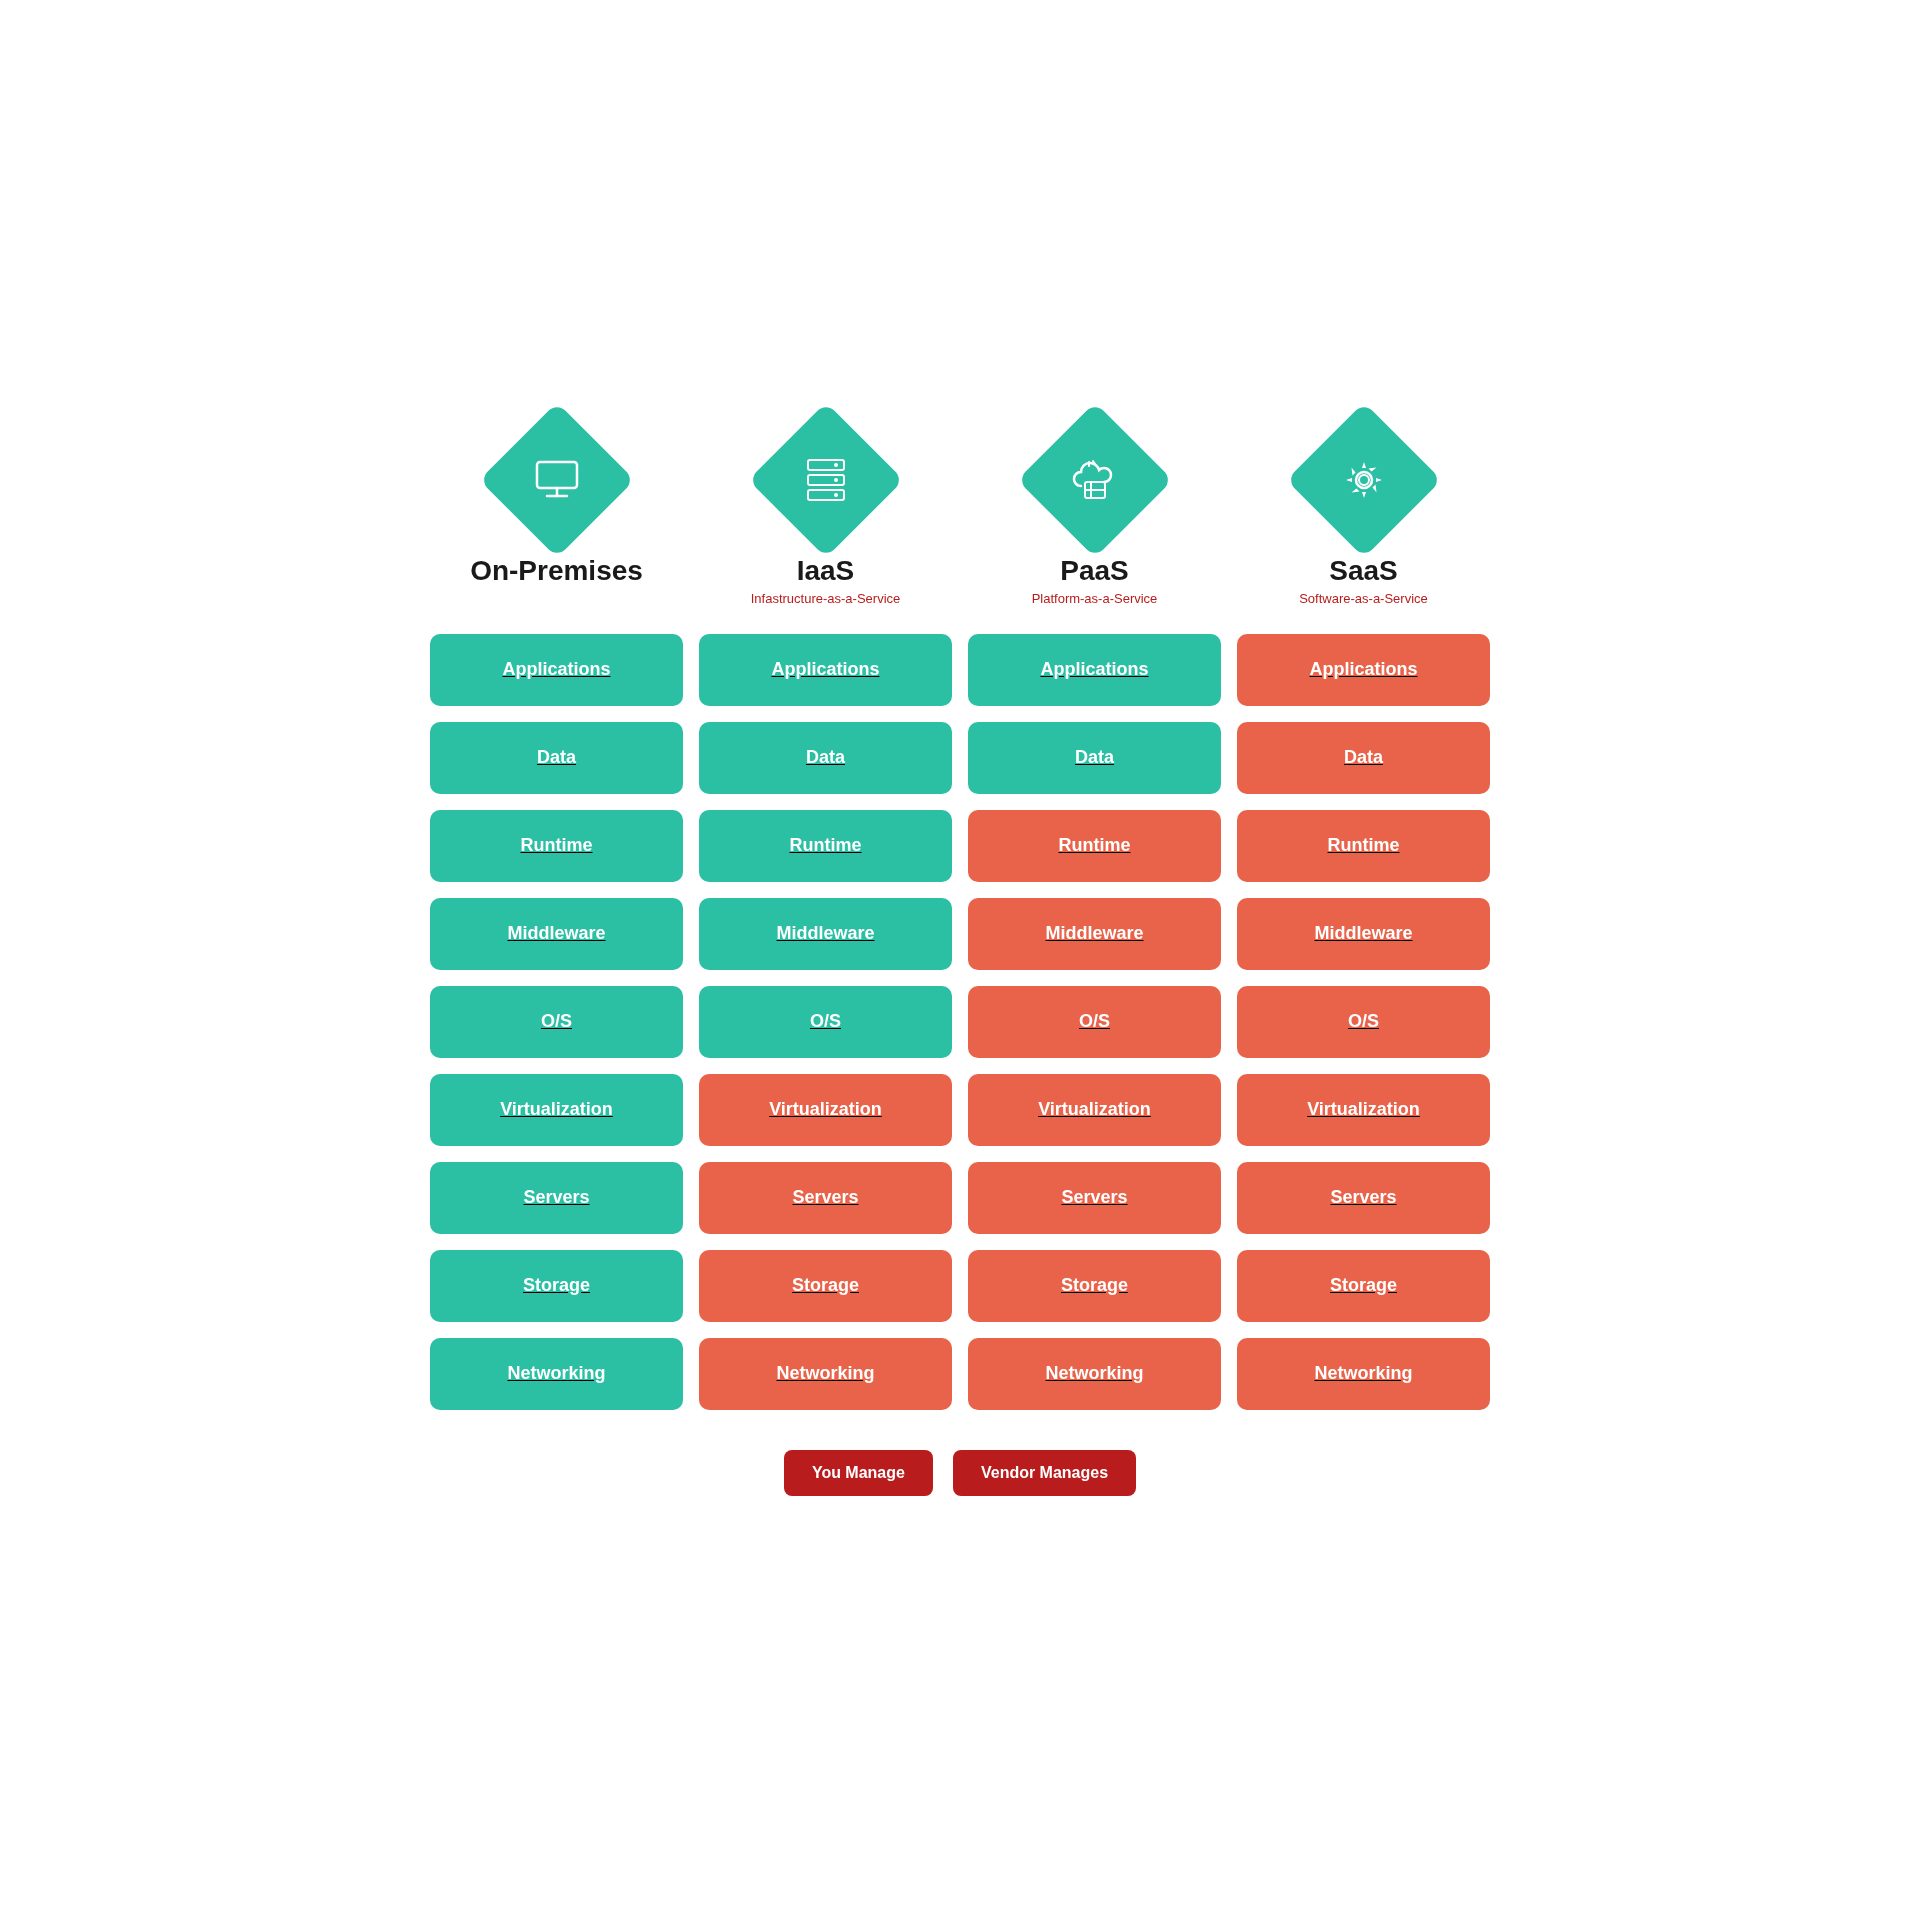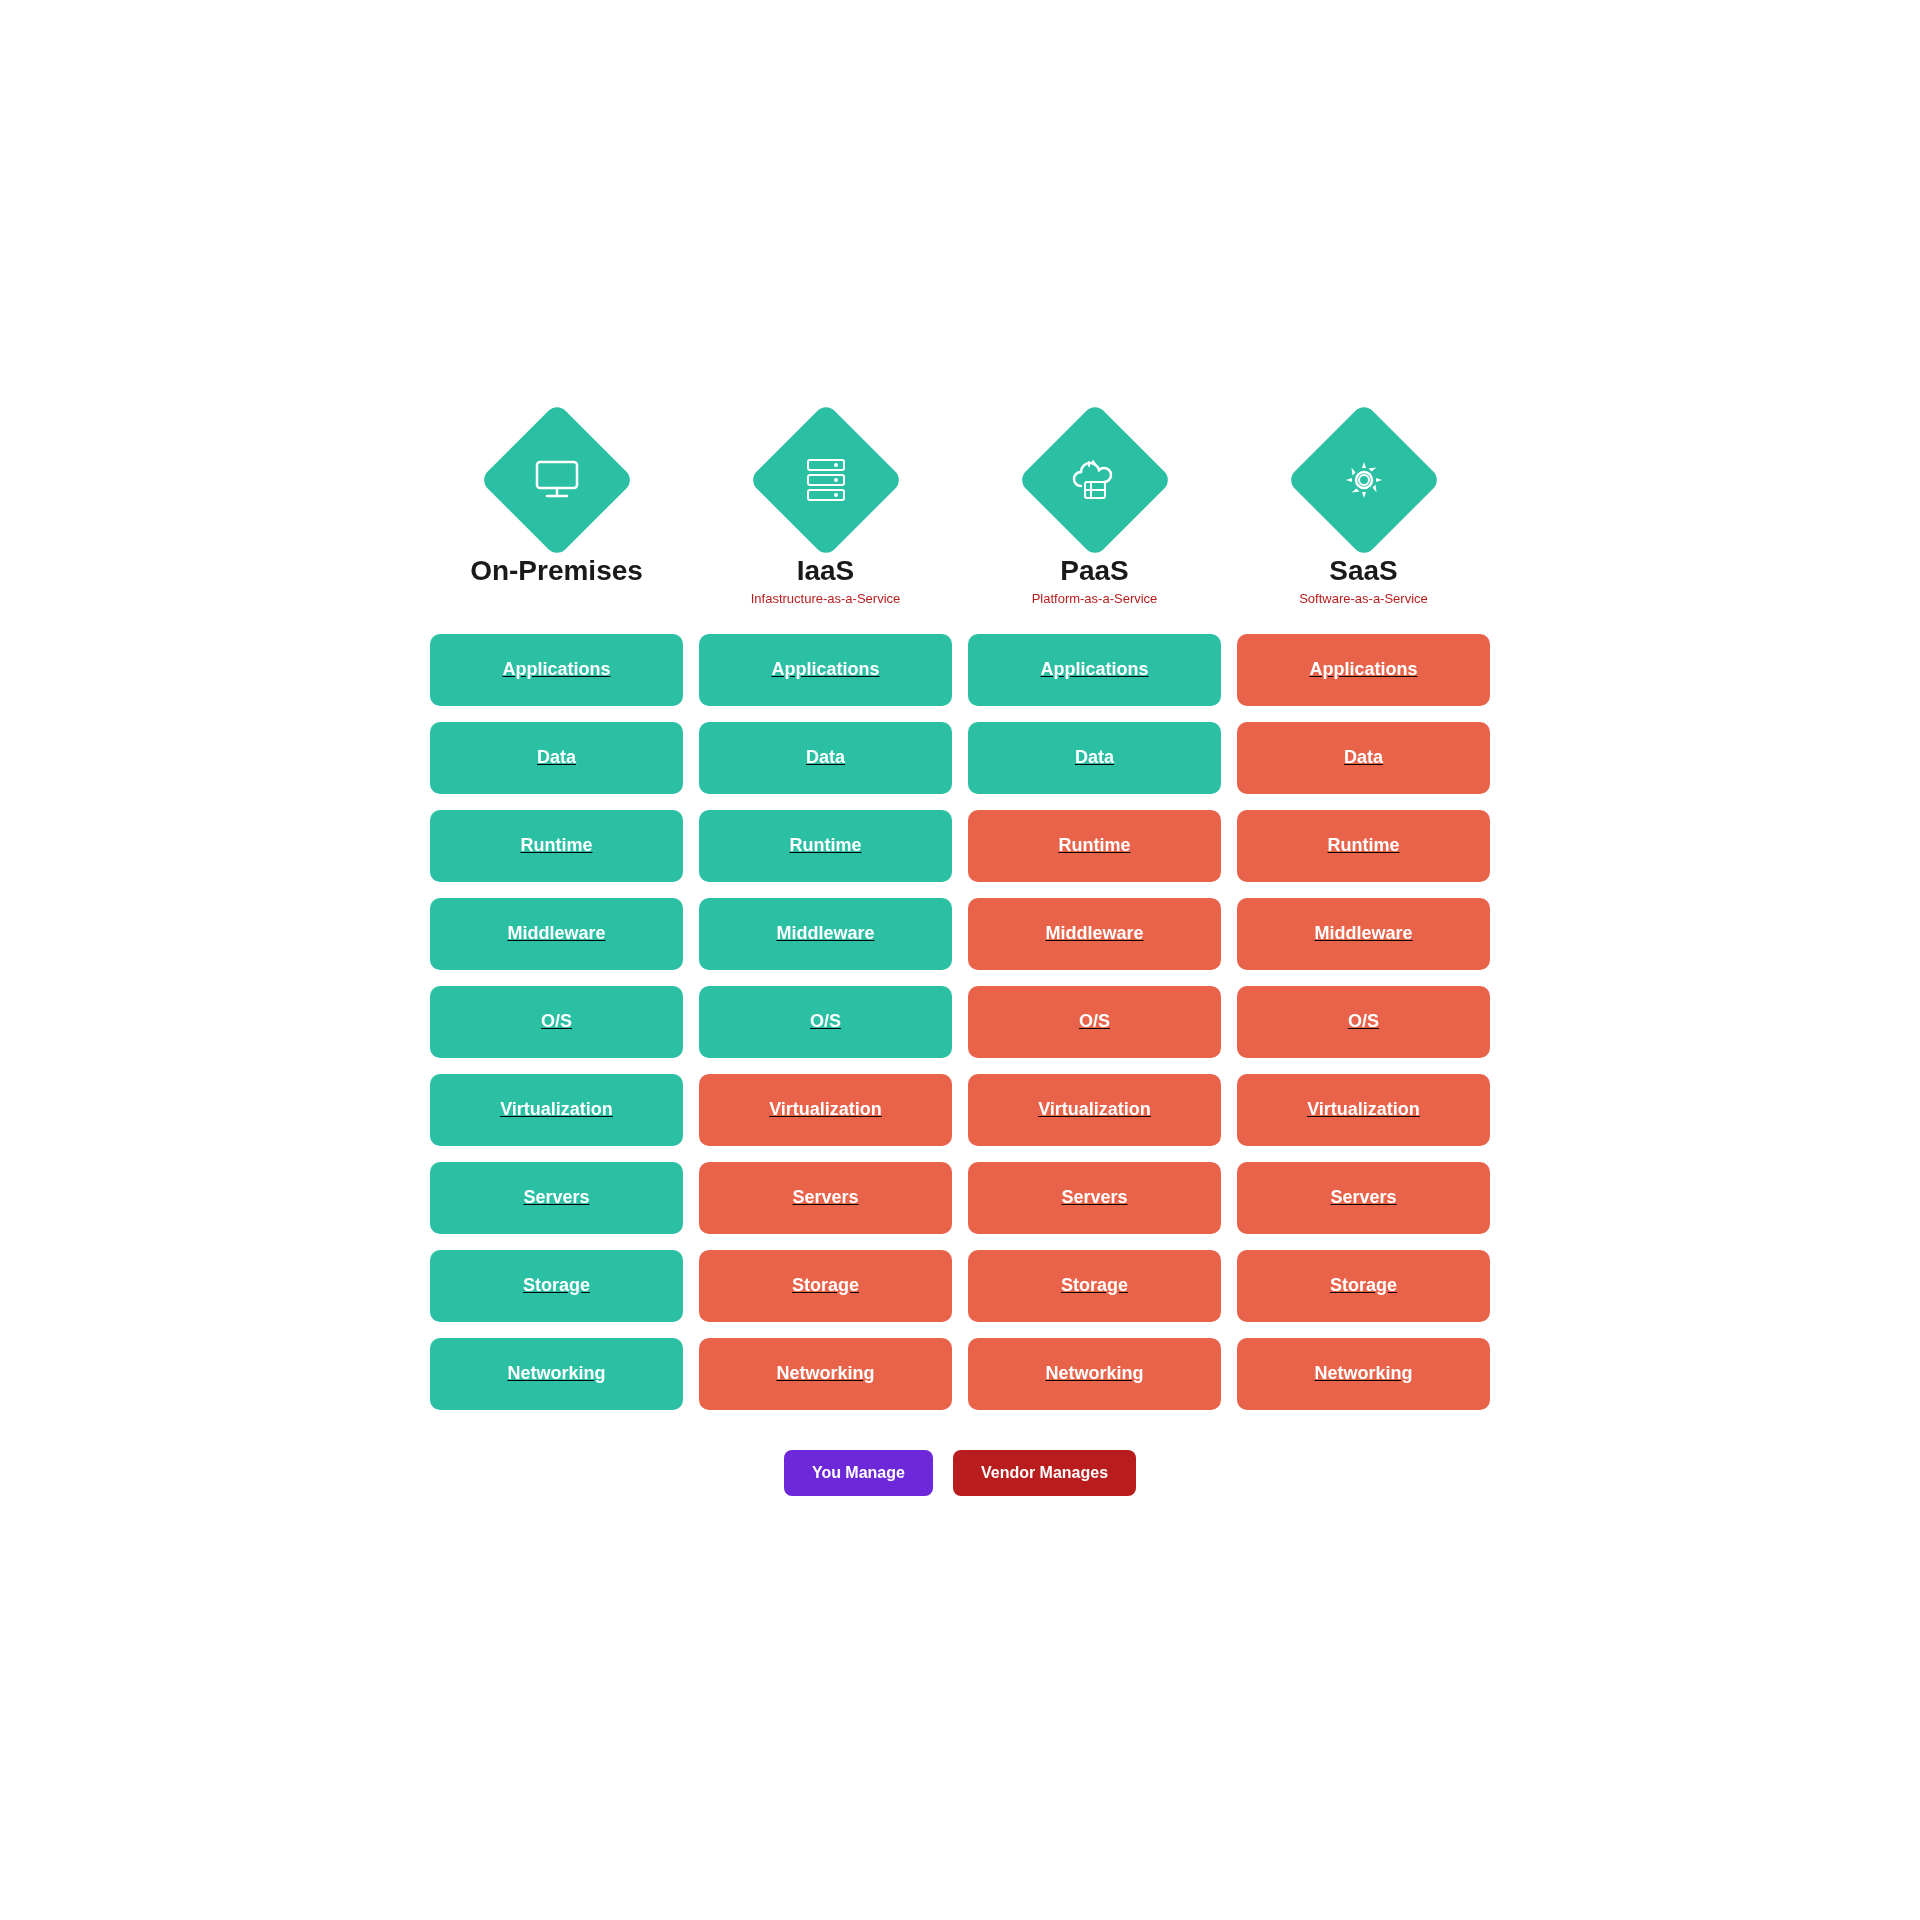--- a/index.html
+++ b/index.html
@@ -83,21 +83,21 @@
       gap: 20px;
       margin-top: 40px;
     }
     .legend-item {
       border-radius: 8px;
       padding: 14px 28px;
       font-size: 16px;
       font-weight: 700;
       color: #ffffff;
     }
-    .legend-green { background: #6d28d9; }
+    .legend-green { background: #b91c1c; }
     .legend-orange { background: #b91c1c; }
   </style>
 </head>
 <body>
 
 <div class="page-container">
   <div class="columns-header">
 
     <div class="column-header">
       <div class="diamond-icon">

